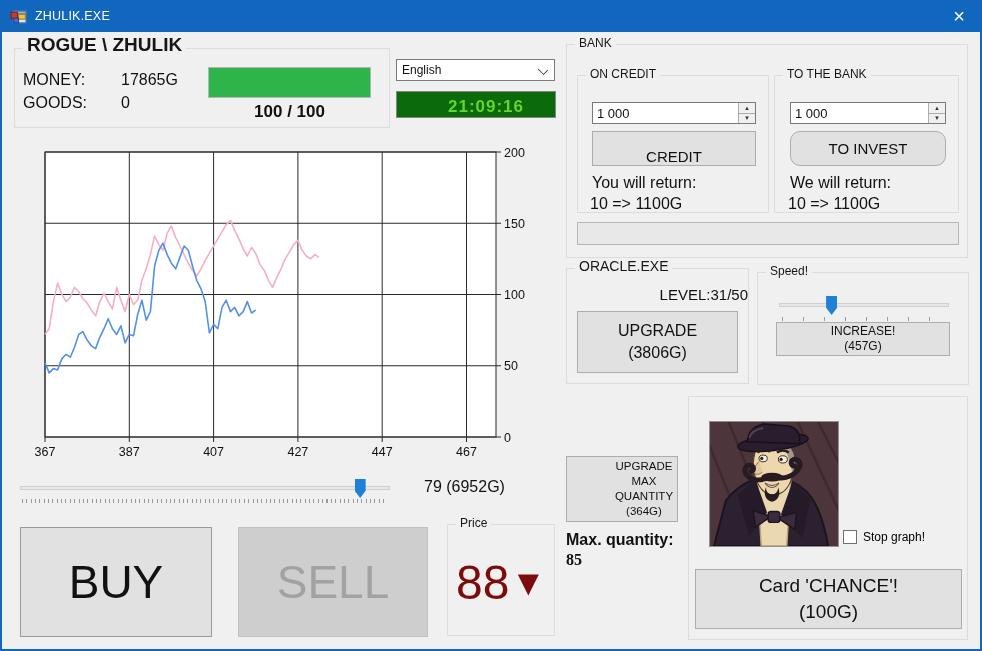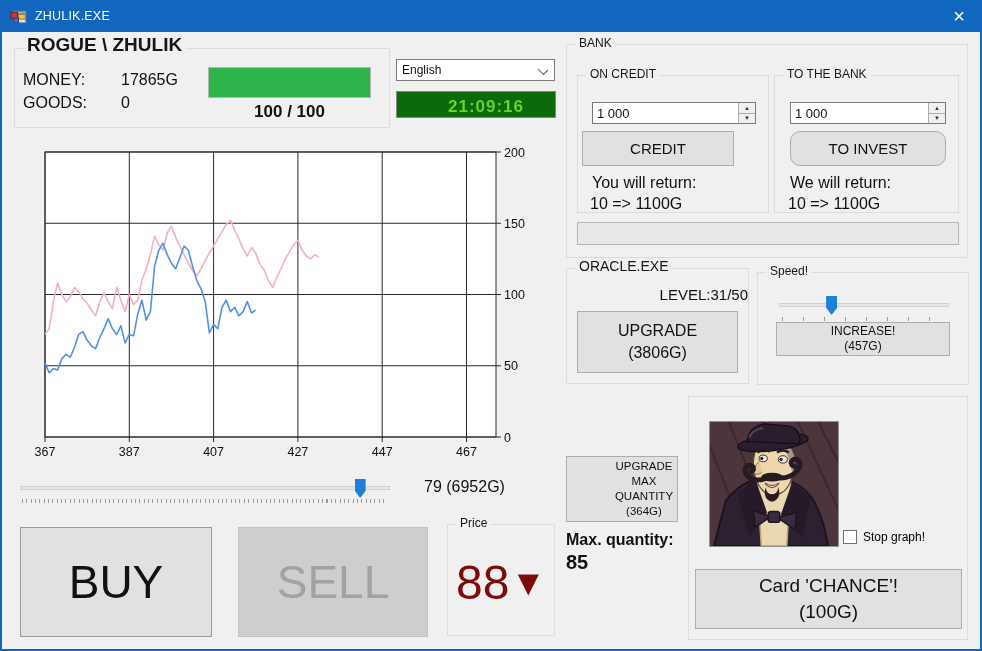--- a/index.html
+++ b/index.html
@@ -109,21 +109,21 @@
 
     <div class="groupbox" style="left:10px;top:30px;width:192px;height:138px;">
       <span class="gb-title">ON CREDIT</span>
       <div class="spin" style="left:14px;top:26px;width:164px;height:22px;">
         <input value="1 000" style="">
         <div class="spin-btns">
           <div>▲</div>
           <div>▼</div>
         </div>
       </div>
-      <div class="btn" style="left:4px;top:55px;width:152px;height:35px;font-size:15px;">
+      <div class="btn" style="left:14px;top:55px;width:164px;height:35px;font-size:15px;justify-content:flex-end;">
         <span>CREDIT</span>
       </div>
       <span class="label" style="left:14px;top:98px;font-size:16px;">You will return:</span>
       <span class="label" style="left:12px;top:119px;font-size:16px;">10 =&gt; 1100G</span>
     </div>
 
     <div class="groupbox" style="left:207px;top:30px;width:185px;height:138px;">
       <span class="gb-title">TO THE BANK</span>
       <div class="spin" style="left:15px;top:26px;width:156px;height:22px;">
         <input value="1 000" style="">
@@ -225,21 +225,21 @@
       <span style="color:var(--price-red,#7e0b0b);font-size:36px;margin-left:1px;">▼</span>
     </div>
   </div>
 
   <div class="btn" style="left:566px;top:456px;width:112px;height:66px;font-size:11.5px;line-height:15px;padding-left:44px;">
     <span>UPGRADE MAX</span>
     <span>QUANTITY</span>
     <span>(364G)</span>
   </div>
   <span class="label" style="left:566px;top:531px;font-size:16px;font-weight:bold;">Max. quantity:</span>
-  <span class="label" style="left:566px;top:551px;font-size:20px;font-weight:bold;">85</span>
+  <span class="label" style="left:566px;top:551px;font-size:16px;font-weight:bold;font-family:Liberation Serif, serif;">85</span>
 
   <div class="groupbox" style="left:688px;top:396px;width:280px;height:244px;">
 
     <svg style="position:absolute;left:20px;top:24px;border:1px solid #8f8f8f;" width="130" height="126" viewBox="0 0 130 126">
       <rect width="130" height="126" fill="#4d353c"></rect>
       <g stroke="#3b272d" stroke-width="2.5" opacity="0.8">
         <line x1="-10" y1="0" x2="40" y2="126"></line>
           <line x1="15" y1="-10" x2="70" y2="126"></line>
         <line x1="45" y1="-20" x2="105" y2="126"></line>
           <line x1="80" y1="-20" x2="140" y2="110"></line>

